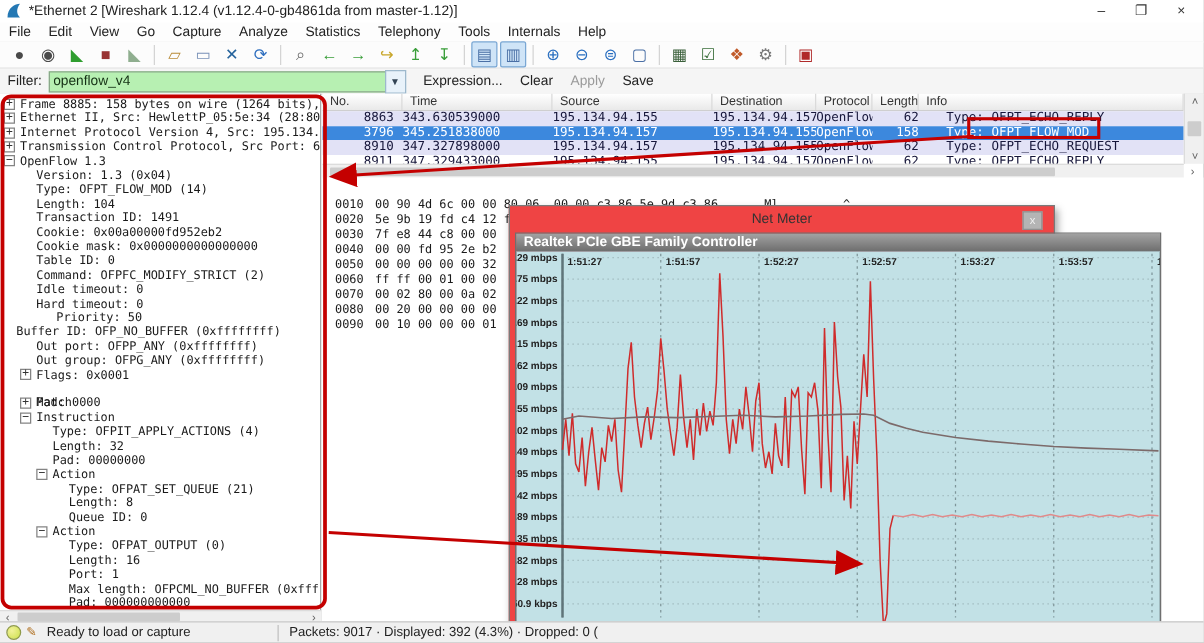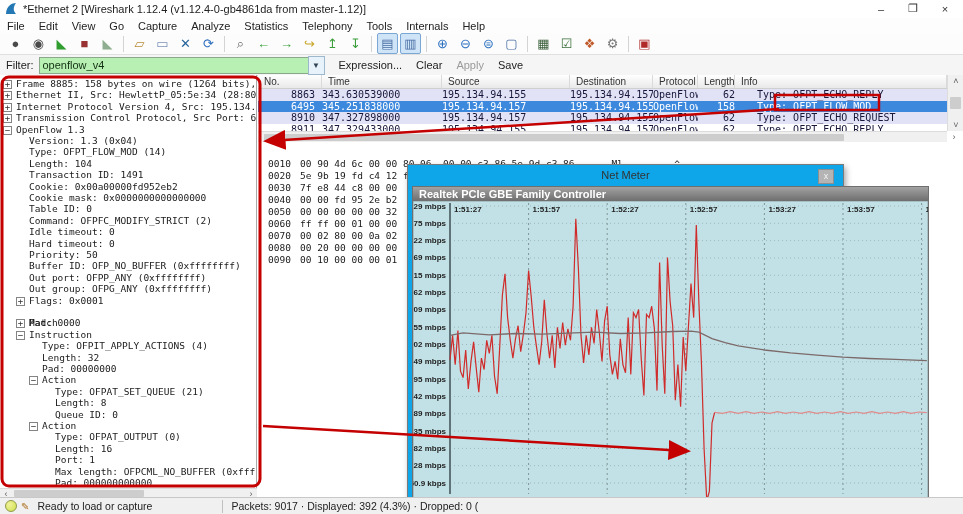--- a/index.html
+++ b/index.html
@@ -57,21 +57,21 @@
   .pl-c5{text-align:right;}
   .pl-c6{padding-left:22px;}
   
   #hex-pane{left:258px;top:142px;width:705px;height:355px;background:#ffffff;font-family:"DejaVu Sans Mono",monospace;
             font-size:9.5px;color:#1a1a1a;}
   .hex-row{position:absolute;height:12px;line-height:12px;white-space:pre;}
   .hex-off{position:absolute;left:10px;}
   .hex-bytes{position:absolute;left:42px;}
   .hex-ascii{position:absolute;left:342px;}
   
-  #netmeter{left:407px;top:164px;width:437px;height:339px;background:#0ea5e9;border:1px solid #7a7a7a;
+  #netmeter{left:407px;top:164px;width:437px;height:339px;background:#ef4444;border:1px solid #7a7a7a;
             box-shadow:2px 3px 6px rgba(0,0,0,0.35);box-sizing:border-box;}
   #nm-titlebar{position:absolute;left:0;top:0;width:100%;height:20px;display:flex;align-items:center;justify-content:center;
                font-size:11px;color:#333;}
   #nm-close{position:absolute;right:9px;top:4px;width:14px;height:13px;background:#b4b4b4;border:1px solid #8f8f8f;
             color:#f2f2f2;font-size:9px;line-height:12px;text-align:center;}
   #nm-content{position:absolute;left:4px;top:21px;width:517px;height:313px;border:1px solid #6f6f6f;box-sizing:border-box;}
   #nm-header{position:absolute;left:0;top:0;width:100%;height:14px;background:linear-gradient(#a2a2a2,#6e6e6e);
              color:#ffffff;font-size:11px;font-weight:bold;line-height:14px;padding-left:6px;box-sizing:border-box;}
   #nm-plot{position:absolute;left:0;top:14px;}
   
@@ -167,22 +167,22 @@
       <div class="tree-line" style="top: 60px; padding-left: 16px;"><span style="display: inline-block; width: 13px;"></span><span>Version: 1.3 (0x04)</span></div>
       <div class="tree-line" style="top: 71.4px; padding-left: 16px;"><span style="display: inline-block; width: 13px;"></span><span>Type: OFPT_FLOW_MOD (14)</span></div>
       <div class="tree-line" style="top: 82.8px; padding-left: 16px;"><span style="display: inline-block; width: 13px;"></span><span>Length: 104</span></div>
       <div class="tree-line" style="top: 94.2px; padding-left: 16px;"><span style="display: inline-block; width: 13px;"></span><span>Transaction ID: 1491</span></div>
       <div class="tree-line" style="top: 105.6px; padding-left: 16px;"><span style="display: inline-block; width: 13px;"></span><span>Cookie: 0x00a00000fd952eb2</span></div>
       <div class="tree-line" style="top: 117px; padding-left: 16px;"><span style="display: inline-block; width: 13px;"></span><span>Cookie mask: 0x0000000000000000</span></div>
       <div class="tree-line" style="top: 128.4px; padding-left: 16px;"><span style="display: inline-block; width: 13px;"></span><span>Table ID: 0</span></div>
       <div class="tree-line" style="top: 139.8px; padding-left: 16px;"><span style="display: inline-block; width: 13px;"></span><span>Command: OFPFC_MODIFY_STRICT (2)</span></div>
       <div class="tree-line" style="top: 151.2px; padding-left: 16px;"><span style="display: inline-block; width: 13px;"></span><span>Idle timeout: 0</span></div>
       <div class="tree-line" style="top: 162.6px; padding-left: 16px;"><span style="display: inline-block; width: 13px;"></span><span>Hard timeout: 0</span></div>
-      <div class="tree-line" style="top: 174px; padding-left: 16px;"><span style="display: inline-block; width: 13px;"></span><span>Priority: 50</span></div>
-      <div class="tree-line" style="top: 185.4px; padding-left: 16px;"><span style="display: inline-block; width: 13px;"></span><span>Buffer ID: OFP_NO_BUFFER (0xffffffff)</span></div>
+      <div class="tree-line" style="top: 174px; padding-left: 32px;"><span style="display: inline-block; width: 13px;"></span><span>Priority: 50</span></div>
+      <div class="tree-line" style="top: 185.4px; "><span style="display: inline-block; width: 13px;"></span><span>Buffer ID: OFP_NO_BUFFER (0xffffffff)</span></div>
       <div class="tree-line" style="top: 196.8px; padding-left: 16px;"><span style="display: inline-block; width: 13px;"></span><span>Out port: OFPP_ANY (0xffffffff)</span></div>
       <div class="tree-line" style="top: 208.2px; padding-left: 16px;"><span style="display: inline-block; width: 13px;"></span><span>Out group: OFPG_ANY (0xffffffff)</span></div>
       <div class="tree-line" style="top: 219.6px; padding-left: 16px;"><span class="expander">+</span><span>Flags: 0x0001</span></div>
       <div class="tree-line" style="top: 231px; padding-left: 16px; margin-top: 11px;"><span style="display: inline-block; width: 13px;"></span><span>Pad: 0000</span></div>
       <div class="tree-line" style="top: 242.4px; padding-left: 16px;"><span class="expander">+</span><span>Match</span></div>
       <div class="tree-line" style="top: 253.8px; padding-left: 16px;"><span class="expander">−</span><span>Instruction</span></div>
       <div class="tree-line" style="top: 265.2px; padding-left: 29px;"><span style="display: inline-block; width: 13px;"></span><span>Type: OFPIT_APPLY_ACTIONS (4)</span></div>
       <div class="tree-line" style="top: 276.6px; padding-left: 29px;"><span style="display: inline-block; width: 13px;"></span><span>Length: 32</span></div>
       <div class="tree-line" style="top: 288px; padding-left: 29px;"><span style="display: inline-block; width: 13px;"></span><span>Pad: 00000000</span></div>
       <div class="tree-line" style="top: 299.4px; padding-left: 29px;"><span class="expander">−</span><span>Action</span></div>
@@ -216,21 +216,21 @@
         <div class="pl-row" style="background: rgb(226, 226, 246); color: rgb(22, 22, 58);">
           <div class="pl-c0">8863</div>
           <div class="pl-c1">343.630539000</div>
           <div class="pl-c2">195.134.94.155</div>
           <div class="pl-c3">195.134.94.157</div>
           <div class="pl-c4">OpenFlow</div>
           <div class="pl-c5">62</div>
           <div class="pl-c6">Type: OFPT_ECHO_REPLY</div>
         </div>
         <div class="pl-row" style="background: rgb(60, 136, 221); color: rgb(255, 255, 255);">
-          <div class="pl-c0">6495</div>
+          <div class="pl-c0">3796</div>
           <div class="pl-c1">345.251838000</div>
           <div class="pl-c2">195.134.94.157</div>
           <div class="pl-c3">195.134.94.155</div>
           <div class="pl-c4">OpenFlow</div>
           <div class="pl-c5">158</div>
           <div class="pl-c6">Type: OFPT_FLOW_MOD</div>
         </div>
         <div class="pl-row" style="background: rgb(226, 226, 246); color: rgb(22, 22, 58);">
           <div class="pl-c0">8910</div>
           <div class="pl-c1">347.327898000</div>

